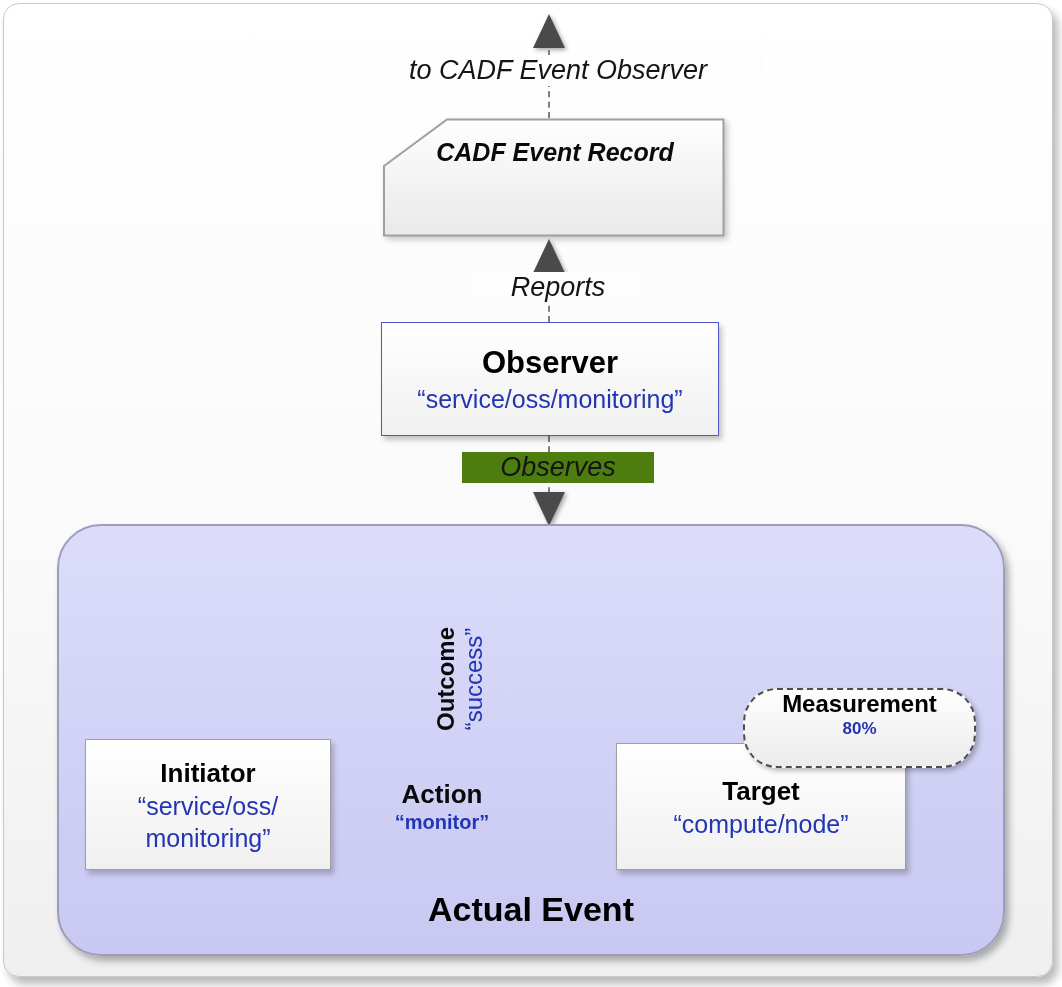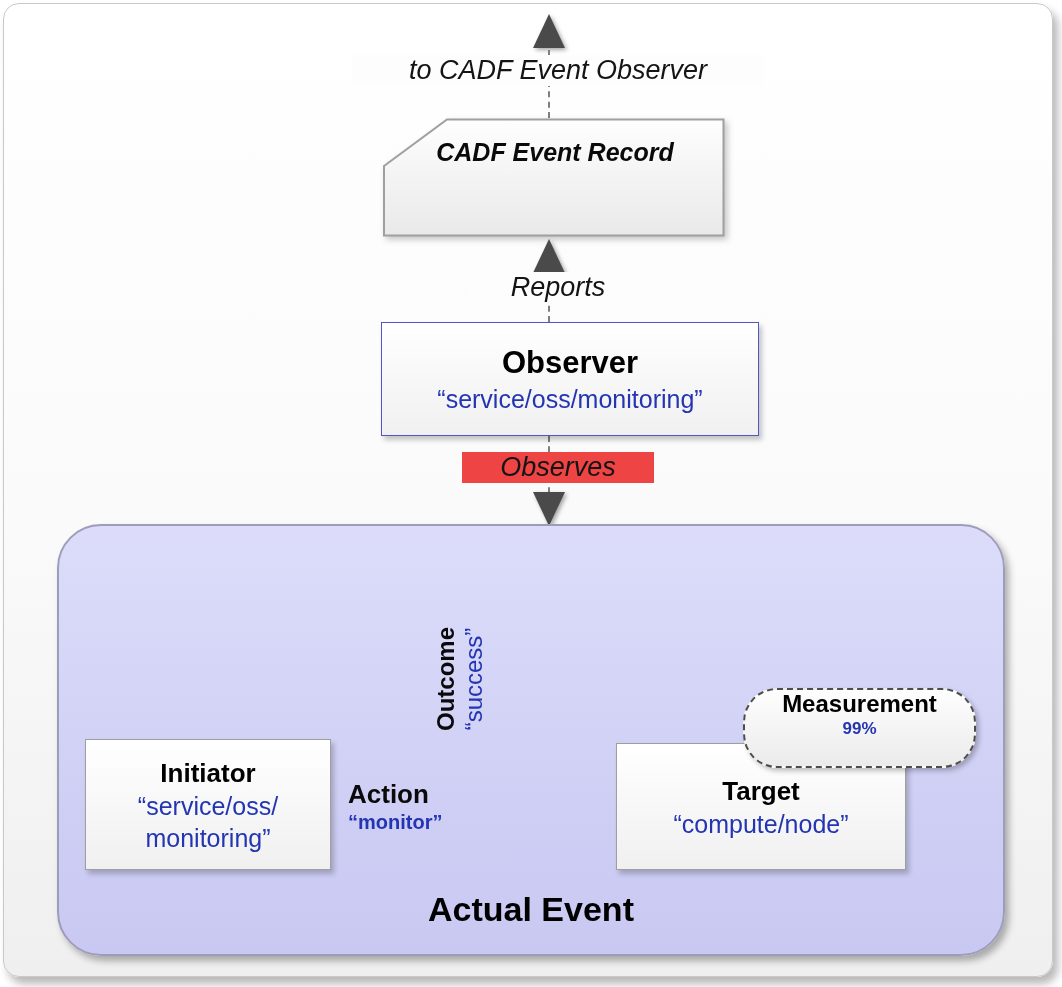--- a/index.html
+++ b/index.html
@@ -40,21 +40,21 @@
   .box-title { font-size: 26px; font-weight: bold; color: #000; line-height: 34px; }
   .box-value { font-size: 25px; line-height: 32px; }
 
   .record-text {
     position: absolute; left: 398px; top: 136px; width: 314px;
     text-align: center; z-index: 3; font-style: italic;
   }
   .record-title { font-size: 25px; font-weight: bold; color: #0a0a0a; line-height: 32px; }
   .record-sub   { font-size: 25px; line-height: 32px; }
 
-  .observer-box { left: 381px; top: 322px; width: 378px; height: 114px; border-color: #5055c8; }
+  .observer-box { left: 381px; top: 322px; width: 338px; height: 114px; border-color: #5055c8; }
   .observer-title { font-size: 31px; font-weight: bold; color: #000; line-height: 40px; }
 
   .actual-container {
     position: absolute; left: 57px; top: 524px; width: 948px; height: 432px;
     box-sizing: border-box; border: 2px solid #9d9dbb; border-radius: 44px;
     background: linear-gradient(180deg, #dcdcfa 0%, var(--lavender-fill, #c8c8f2) 100%);
     box-shadow: 4px 5px 7px rgba(0,0,0,0.3); z-index: 1;
   }
   .actual-title {
     position: absolute; left: 57px; top: 890px; width: 948px;
@@ -67,38 +67,38 @@
     text-align: center; z-index: 3;
   }
   .outcome-title { font-size: 24px; font-weight: bold; color: #0a0a0a; line-height: 28px; }
   .outcome-value { font-size: 24px; line-height: 28px; }
 
   .initiator-box { left: 85px; top: 739px; width: 246px; height: 131px; }
   .target-box    { left: 616px; top: 743px; width: 290px; height: 127px; }
 
   .action-text {
     position: absolute; left: 348px; top: 779px; width: 188px;
-    z-index: 3;
+    text-align: center; z-index: 3;
   }
   .action-title { font-size: 26px; font-weight: bold; color: #0a0a0a; line-height: 30px; }
   .action-value { font-size: 20px; font-weight: bold; line-height: 26px; }
 
   .measurement-box {
     position: absolute; left: 743px; top: 688px; width: 233px; height: 80px;
     box-sizing: border-box; border: 2.5px dashed #4c4c4c; border-radius: 34px;
     background: linear-gradient(180deg, #fefefe 0%, #ebebeb 100%);
     box-shadow: 3px 3px 5px rgba(0,0,0,0.25);
     display: flex; flex-direction: column; align-items: center; justify-content: flex-start;
     text-align: center; z-index: 5;
   }
   .measurement-title { font-size: 24px; font-weight: bold; color: #000; line-height: 28px; }
   .measurement-value { font-size: 17px; font-weight: bold; line-height: 22px; }
 
   .label-bg-white { background: #fdfdfd; }
-  .label-bg-light { background: #ef4444; }
+  .label-bg-light { background: #4d7c0f; }
 </style>
 </head>
 <body>
 
 <div class="canvas">
 
   <div class="frame"></div>
 
   <div class="tri-up" style="left:533px; top:14px;"></div>
   <div class="dashed-v" style="left:548px; top:50px; height:68px;"></div>
@@ -167,16 +167,16 @@
     <div class="action-value blue">“monitor”</div>
   </div>
 
   <div class="box target-box">
     <div class="box-title">Target</div>
     <div class="box-value blue">“compute/node”</div>
   </div>
 
   <div class="measurement-box">
     <div class="measurement-title">Measurement</div>
-    <div class="measurement-value blue">99%</div>
+    <div class="measurement-value blue">80%</div>
   </div>
 
 </div>
 
 </body></html>

